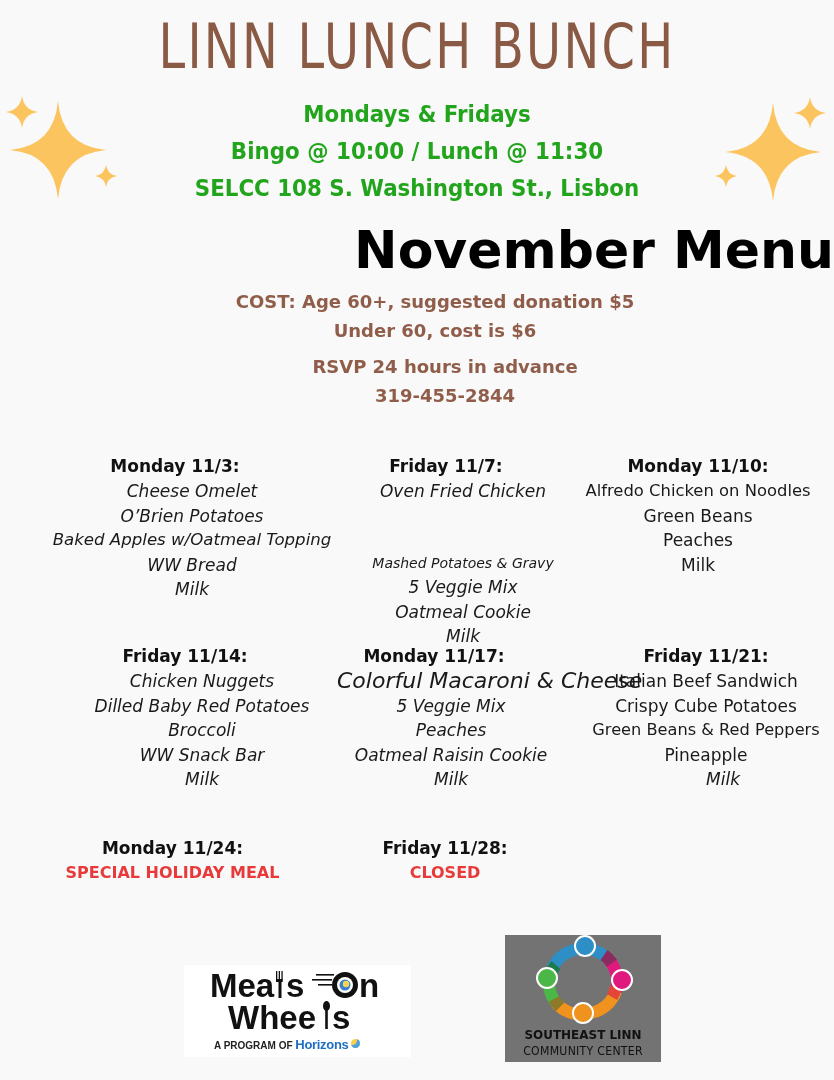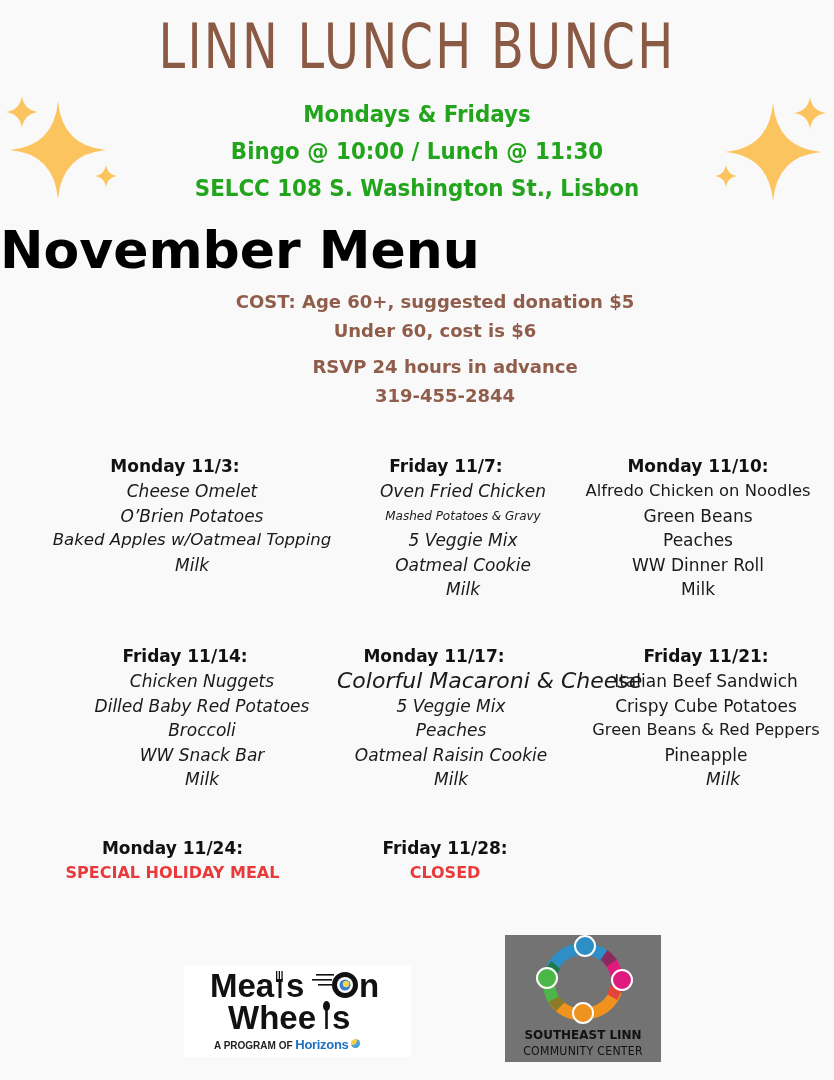--- a/index.html
+++ b/index.html
@@ -44,21 +44,21 @@
       transform: scaleX(0.93);
     }
 
     
     .sparkle { position: absolute; }
     .sparkle svg { display: block; }
 
     
     #menu-heading {
       left: 0; width: 834px; top: 218px;
-      text-align: left;
+      text-align: right;
       font-family: "DejaVu Sans", sans-serif;
       font-weight: bold;
       font-size: 52px;
       line-height: 64px;
       color: #000;
     }
 
     .info {
       left: 0; width: 834px;
       text-align: center;
@@ -208,38 +208,38 @@
 <div id="rsvp-block" class="info abs">
   <div>RSVP 24 hours in advance</div>
   <div>319-455-2844</div>
 </div>
 
 <div class="day" style="left:0px; width:350px; top:453px;">
   <div class="date">Monday 11/3:</div>
   <div class="item italic">Cheese Omelet</div>
   <div class="item italic">O’Brien Potatoes</div>
   <div class="item italic" style="font-size:16.6px;">Baked Apples w/Oatmeal Topping</div>
+  <div class="item italic">WW Bread</div>
   <div class="item italic">Milk</div>
 </div>
 
 <div class="day" style="left:320px; width:252px; top:453px;">
   <div class="date">Friday 11/7:</div>
   <div class="item italic">Oven Fried Chicken</div>
-  <div class="item italic" style="font-size:12px;">Mashed Potatoes &amp; Gravy</div>
+  <div class="item italic" style="font-size:14px;margin-top:47px;">Mashed Potatoes &amp; Gravy</div>
   <div class="item italic">5 Veggie Mix</div>
   <div class="item italic">Oatmeal Cookie</div>
   <div class="item italic">Milk</div>
 </div>
 
 <div class="day" style="left:572px; width:252px; top:453px;">
   <div class="date">Monday 11/10:</div>
   <div class="item" style="font-size:16.4px;">Alfredo Chicken on Noodles</div>
   <div class="item">Green Beans</div>
   <div class="item">Peaches</div>
-  <div class="item">WW Dinner Roll</div>
   <div class="item">Milk</div>
 </div>
 
 <div class="day" style="left:50px; width:270px; top:643px;">
   <div class="date">Friday 11/14:</div>
   <div class="item italic">Chicken Nuggets</div>
   <div class="item italic">Dilled Baby Red Potatoes</div>
   <div class="item italic">Broccoli</div>
   <div class="item italic">WW Snack Bar</div>
   <div class="item italic">Milk</div>

